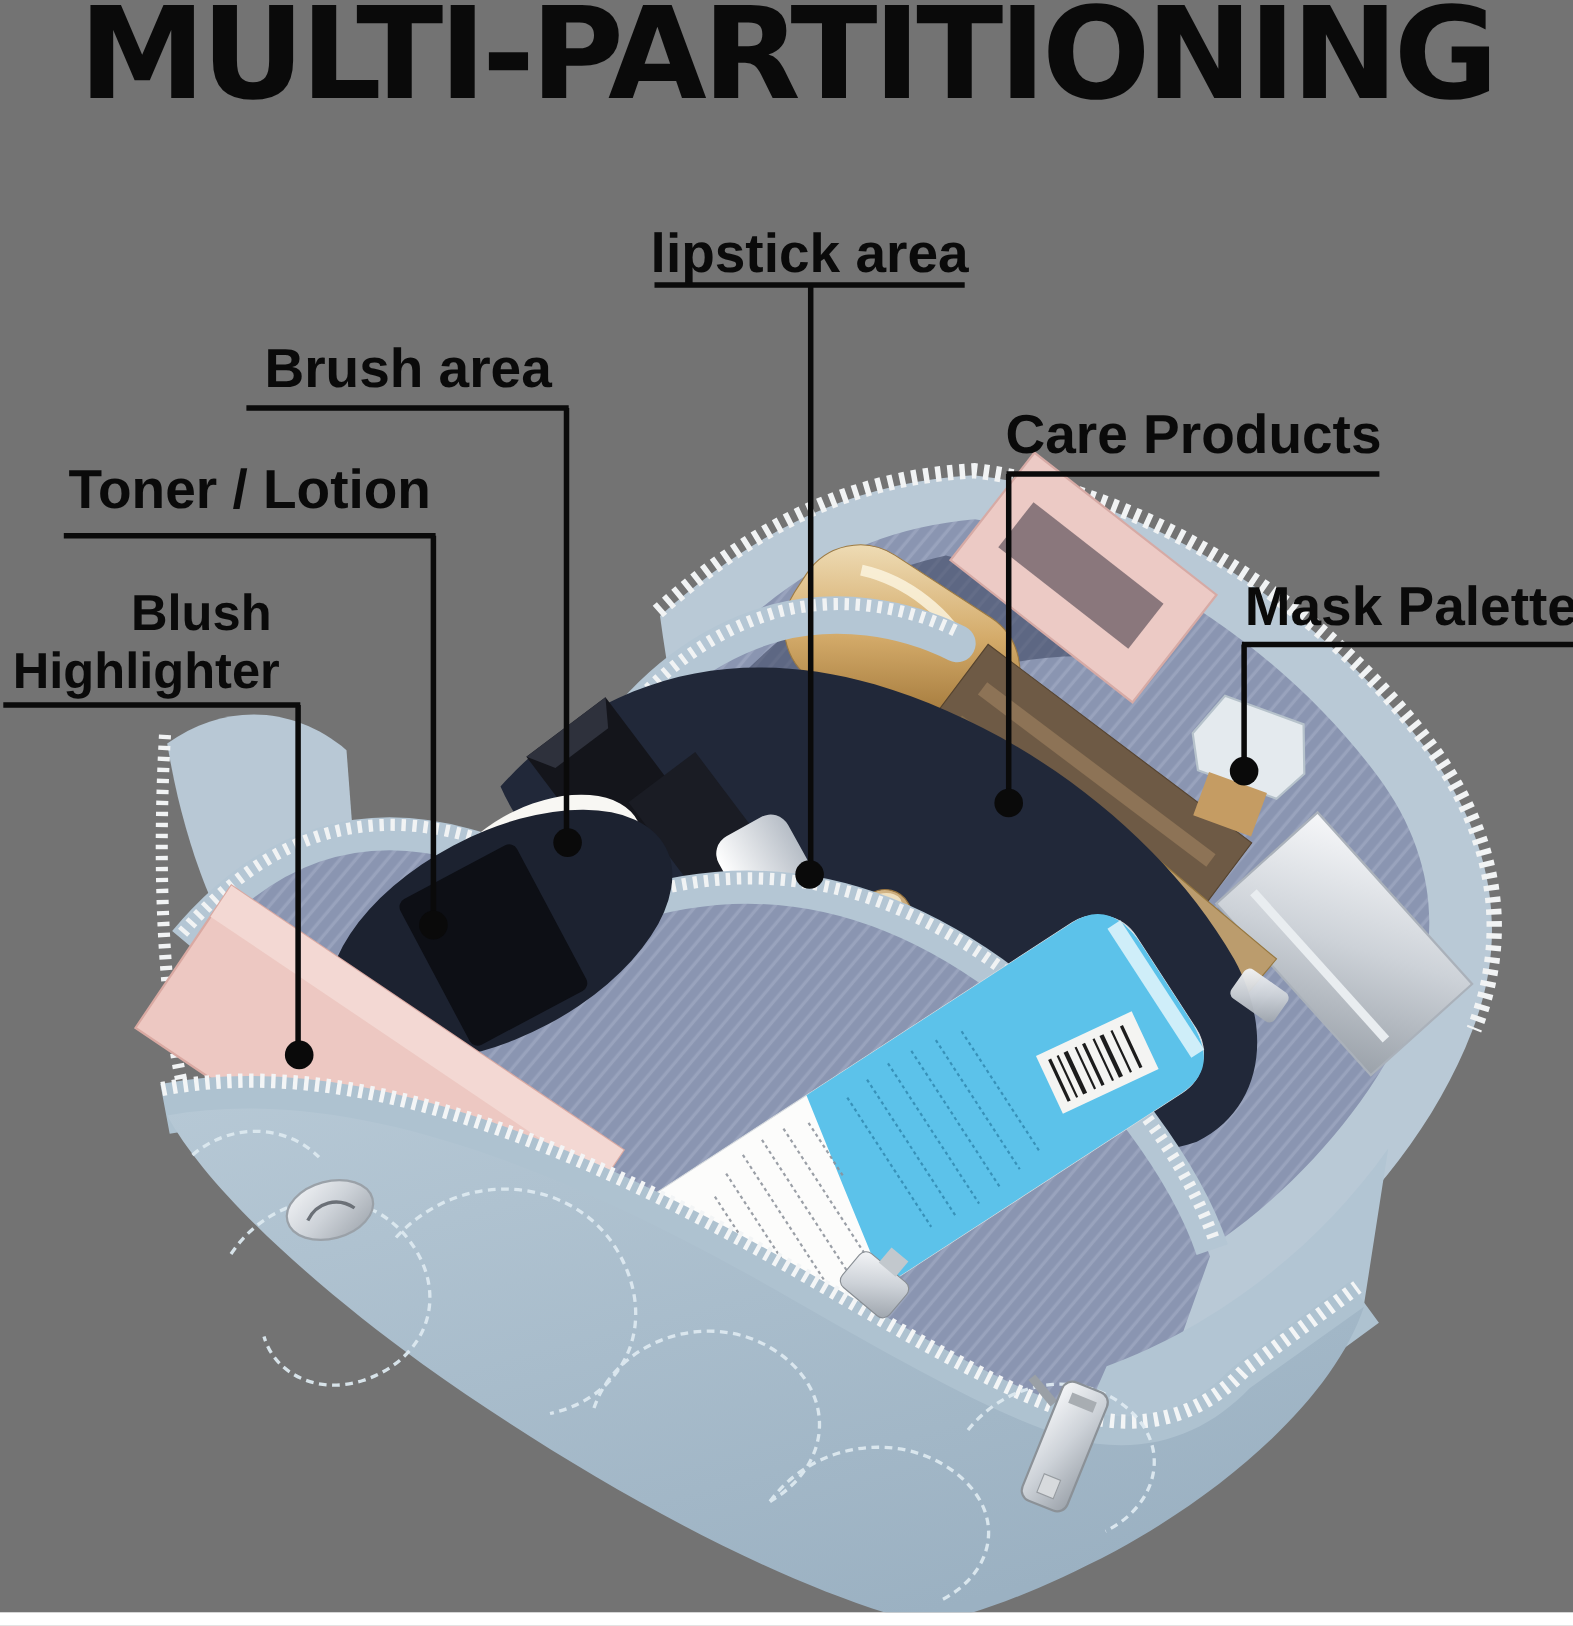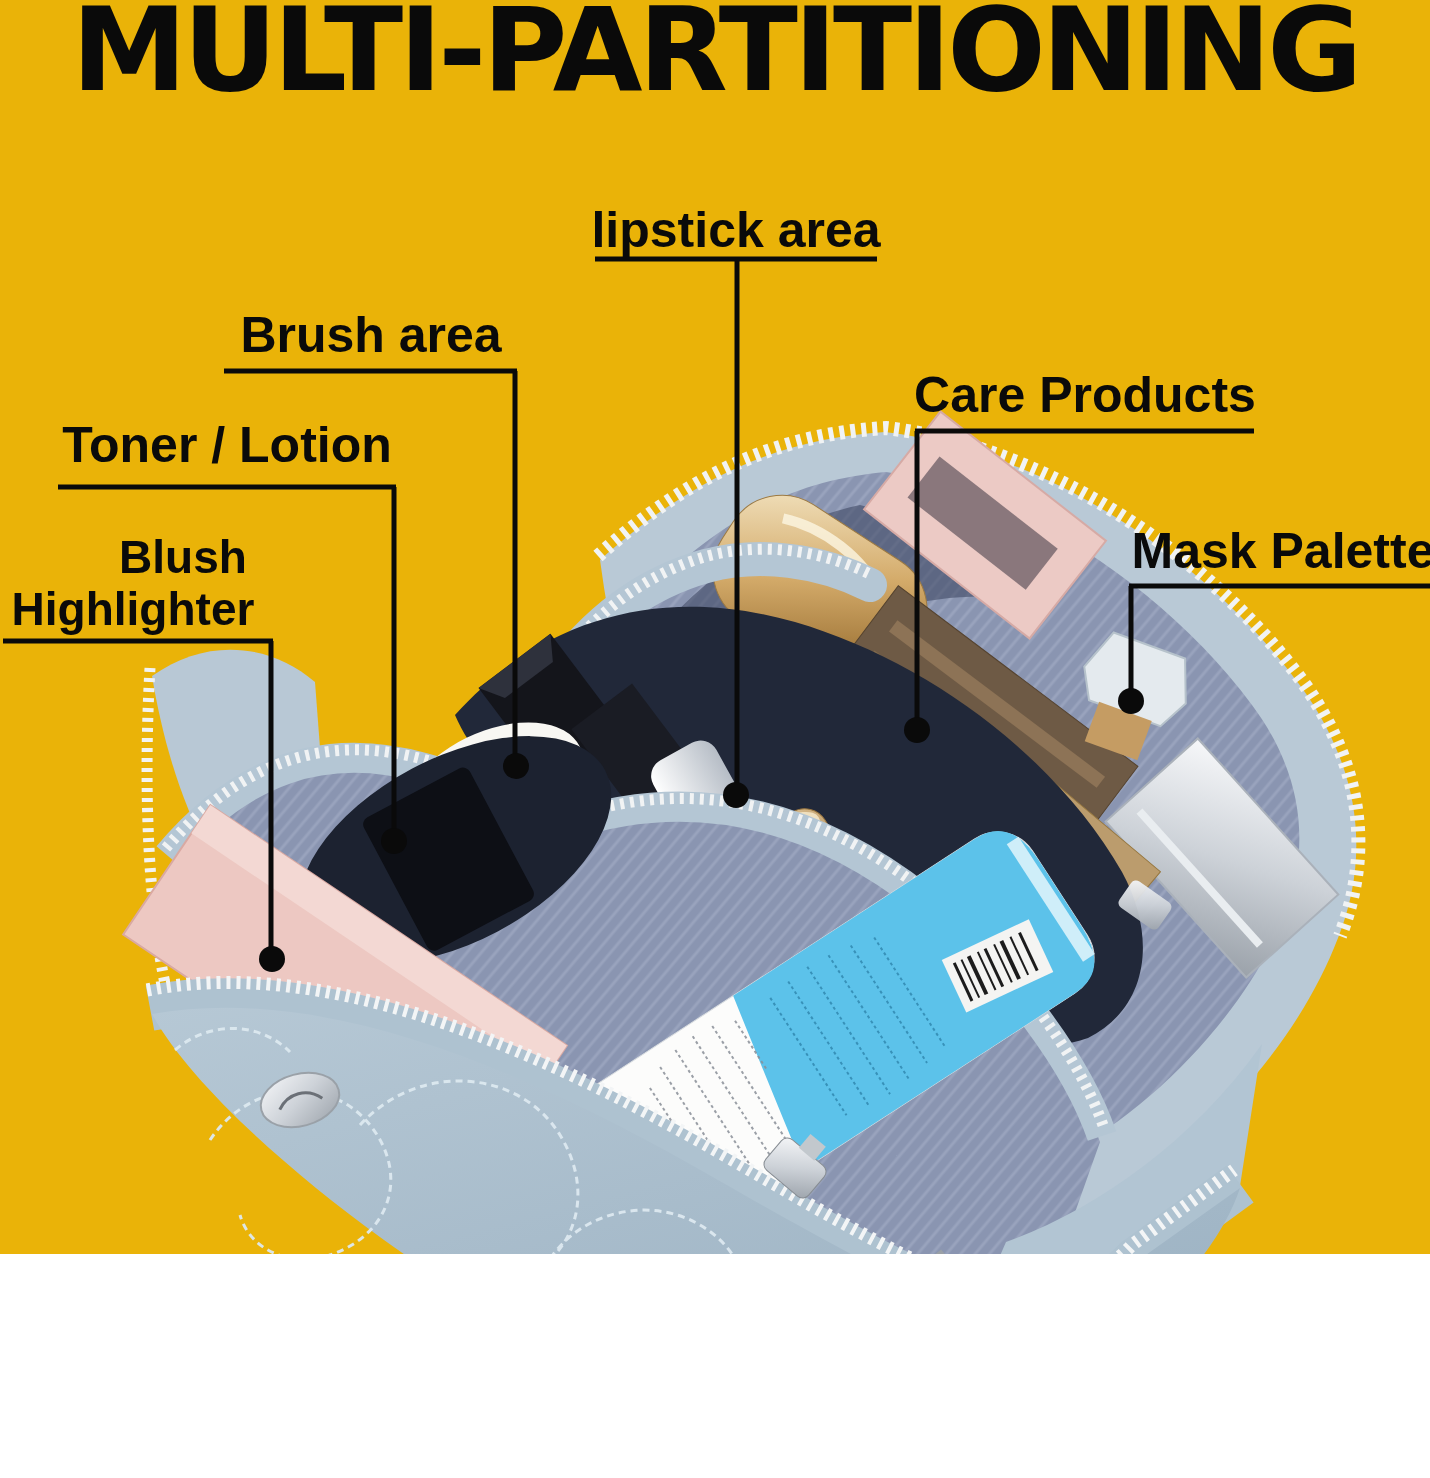--- a/index.html
+++ b/index.html
@@ -1,16 +1,16 @@
 <!DOCTYPE html>
 <html><head>
 <meta charset="utf-8">
 <style>
   html,body{margin:0;padding:0;background:#ffffff;}
-  .stage{position:relative;width:1430px;height:1254px;background:#eab308;overflow:hidden;
+  .stage{position:relative;width:1430px;height:1466px;background:#737373;overflow:hidden;
          font-family:"Liberation Sans",sans-serif;}
   .title{position:absolute;top:-18px;left:0;width:100%;text-align:center;
          font-family:"DejaVu Sans",sans-serif;font-weight:700;font-size:116px;
          letter-spacing:-4px;color:#0a0a0a;white-space:nowrap;}
   svg{position:absolute;top:0;left:0;}
   .lbl{font-family:"Liberation Sans",sans-serif;font-weight:700;fill:#0a0a0a;}
 </style>
 </head>
 <body>
 

